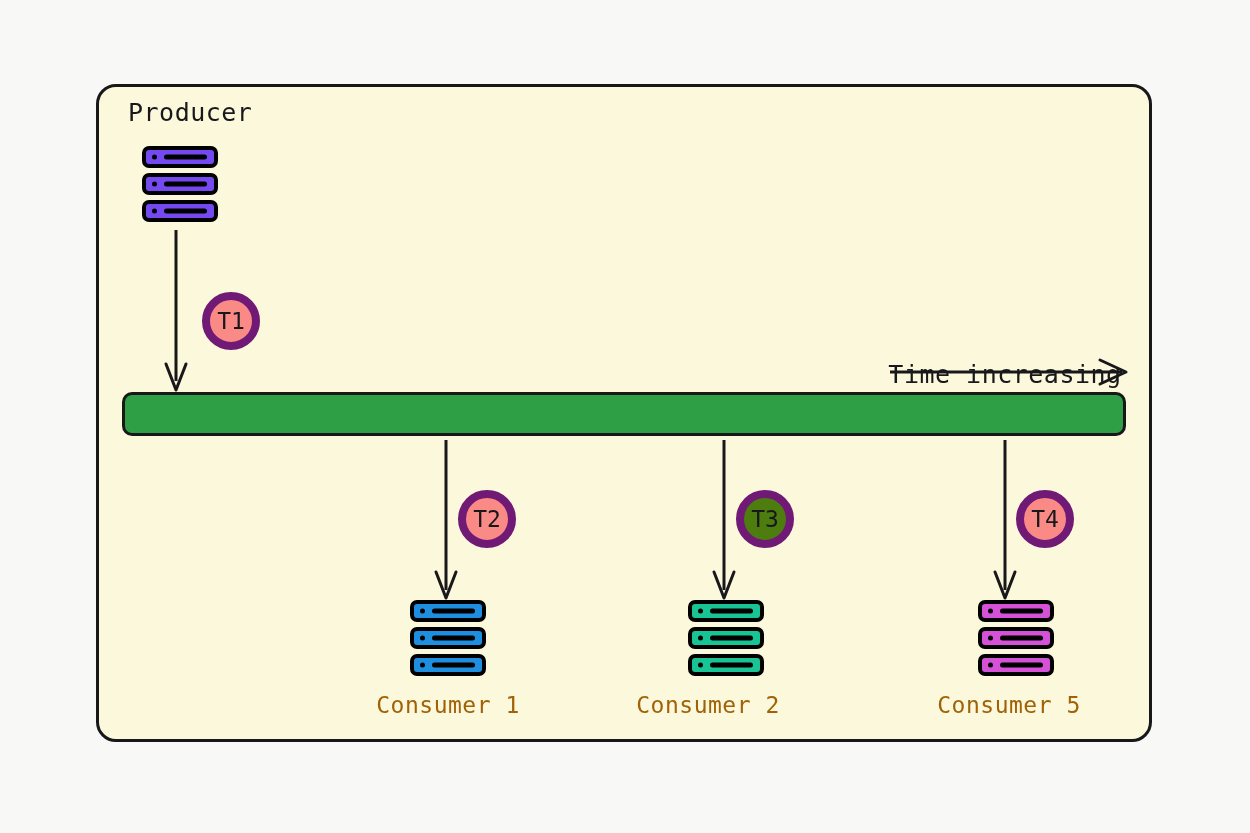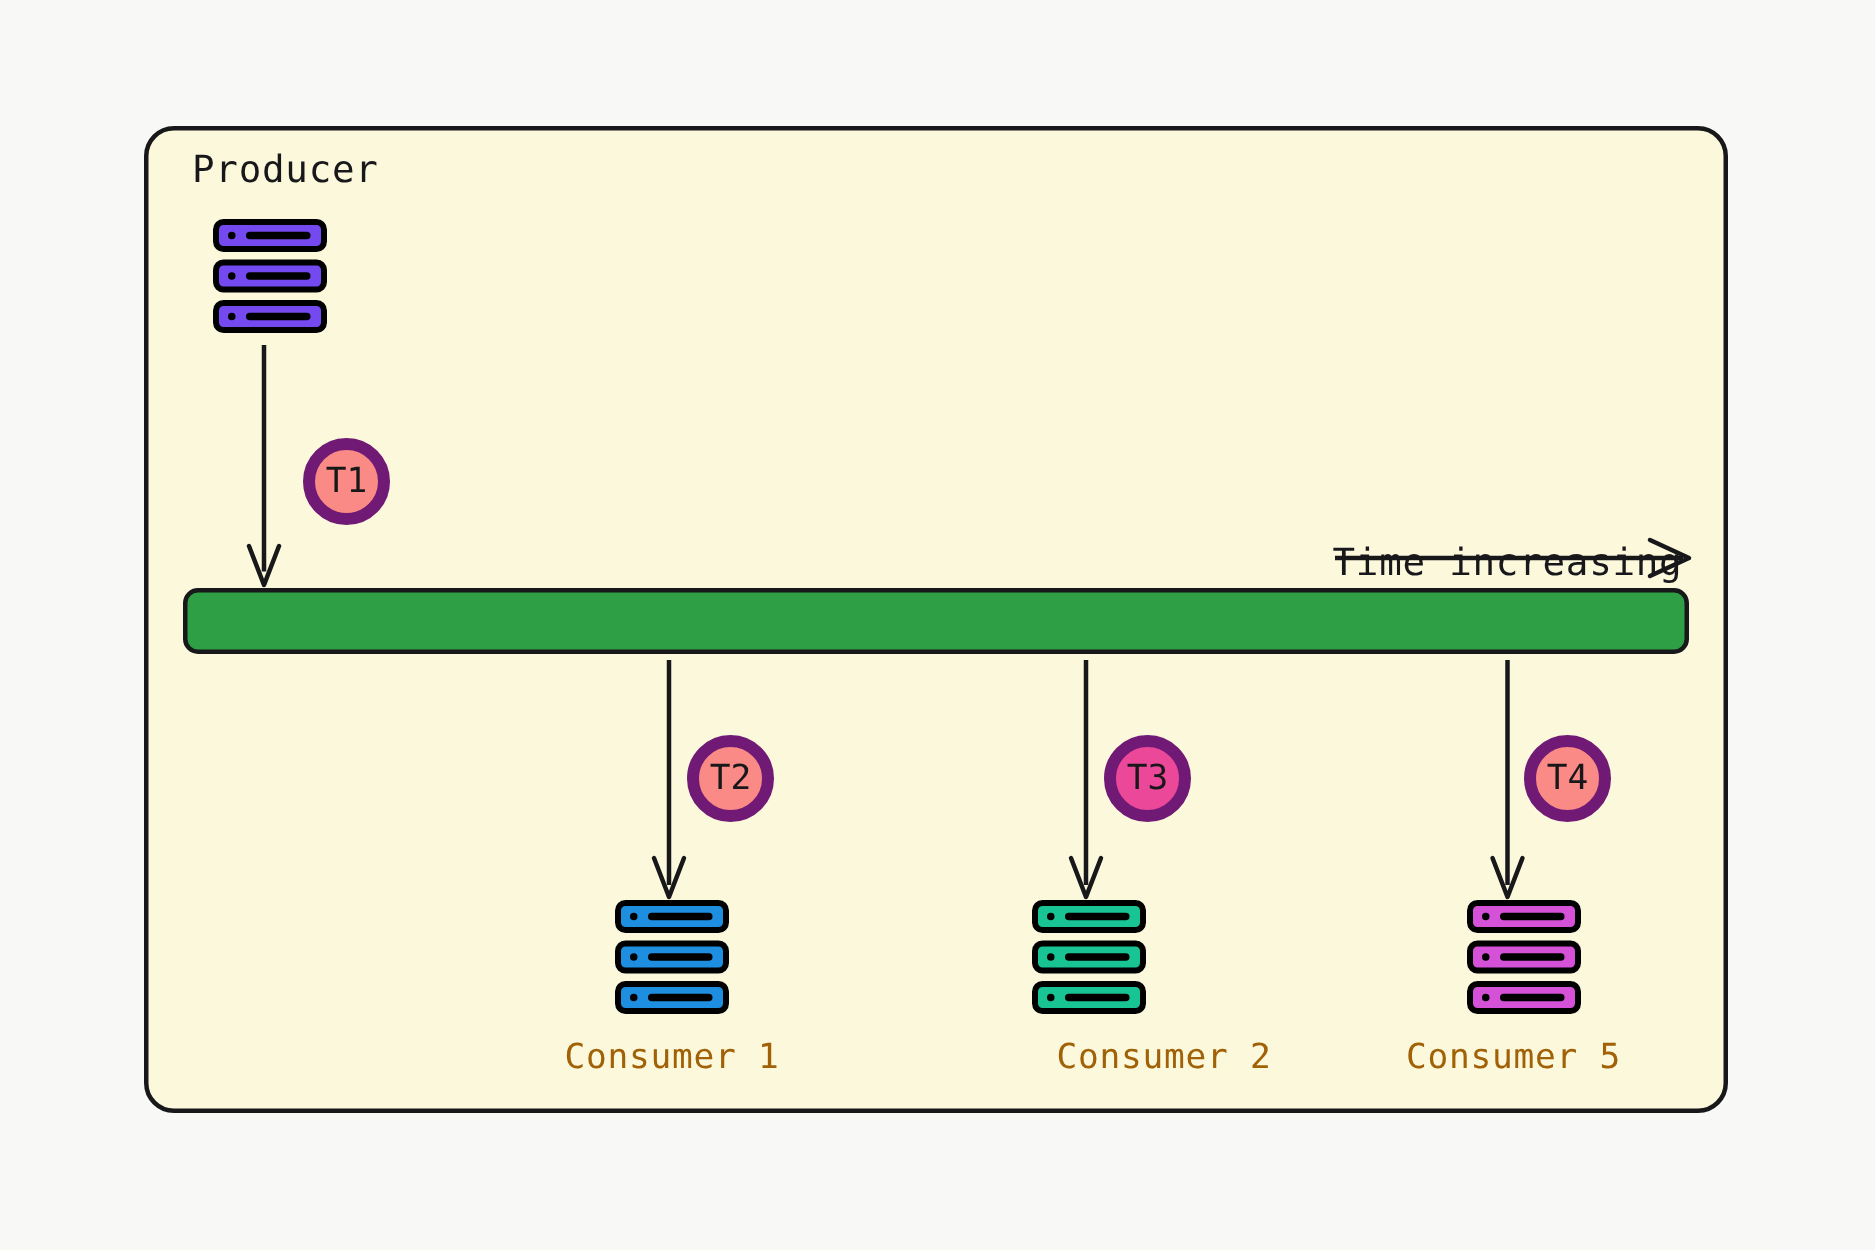--- a/index.html
+++ b/index.html
@@ -126,21 +126,21 @@
   
   .consumer-caption {
     position: absolute;
     font-size: 23px;
     letter-spacing: 0.5px;
     color: #a16207;
     white-space: nowrap;
     text-align: center;
   }
   #caption-consumer-1 { left: 448px; top: 692px; transform: translateX(-50%); }
-  #caption-consumer-2 { left: 776px; top: 692px; transform: translateX(-50%); }
+  #caption-consumer-2 { left: 708px; top: 692px; transform: translateX(-50%); }
   #caption-consumer-3 { left: 1009px; top: 692px; transform: translateX(-50%); }
 
   
   #time-label {
     position: absolute;
     left: 1005px;
     top: 324px;
     transform: translateX(-50%);
     font-size: 25px;
     letter-spacing: 0.5px;
@@ -230,21 +230,21 @@
       <span class="slot"></span>
     </div>
   </div>
 
   <div class="consumer-caption" id="caption-consumer-1">Consumer 1</div>
   <div class="consumer-caption" id="caption-consumer-2">Consumer 2</div>
   <div class="consumer-caption" id="caption-consumer-3">Consumer 5</div>
 
   <div class="t-badge" id="t-badge-1" style="background: rgb(250, 138, 134);">T1</div>
   <div class="t-badge" id="t-badge-2" style="background: rgb(250, 138, 134); text-align: center;">T2</div>
-  <div class="t-badge" id="t-badge-3" style="background: #ec4899; text-align: right;">T3</div>
+  <div class="t-badge" id="t-badge-3" style="background: #4d7c0f; text-align: right;">T3</div>
   <div class="t-badge" id="t-badge-4" style="background: rgb(250, 138, 134);">T4</div>
 
   <svg id="arrows" viewBox="0 0 1250 833">
 
     <g>
       <line x1="176" y1="230" x2="176" y2="381" stroke="#18181b" stroke-width="3"></line>
       <polyline points="166,364 176,390 186,364" fill="none" stroke="#18181b" stroke-width="3" stroke-linecap="round" stroke-linejoin="round"></polyline>
     </g>
 
     <g>

